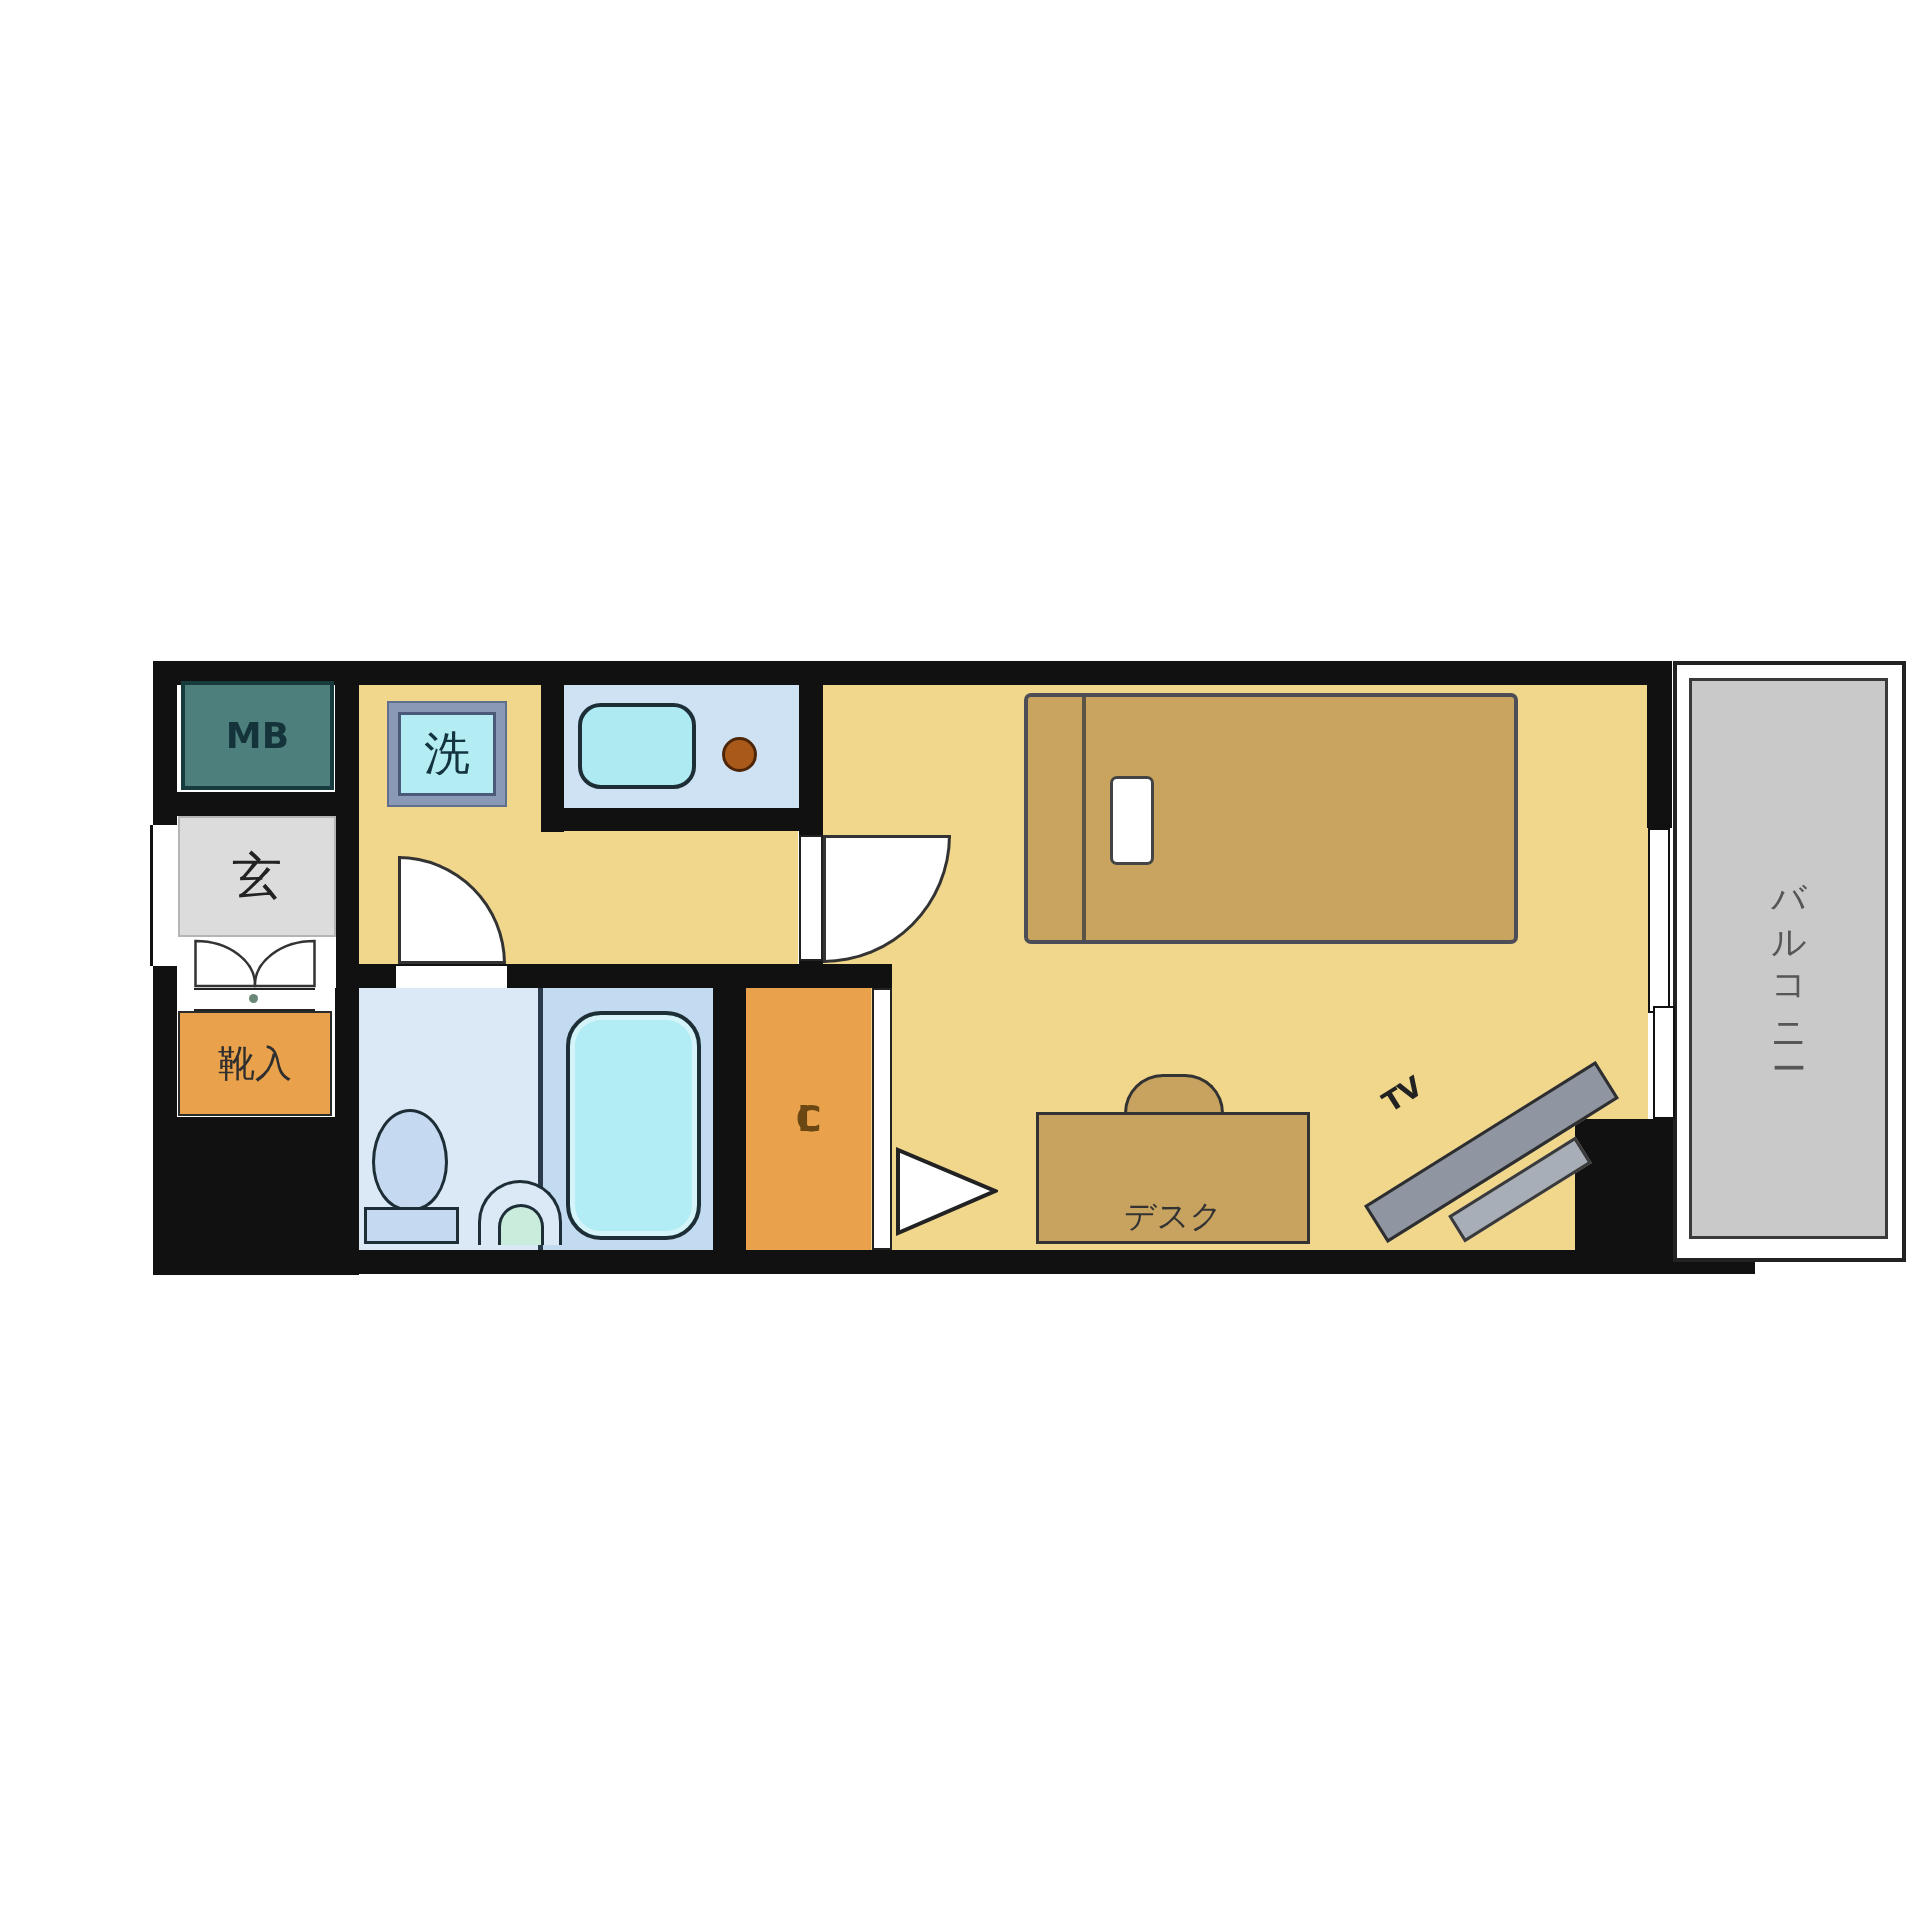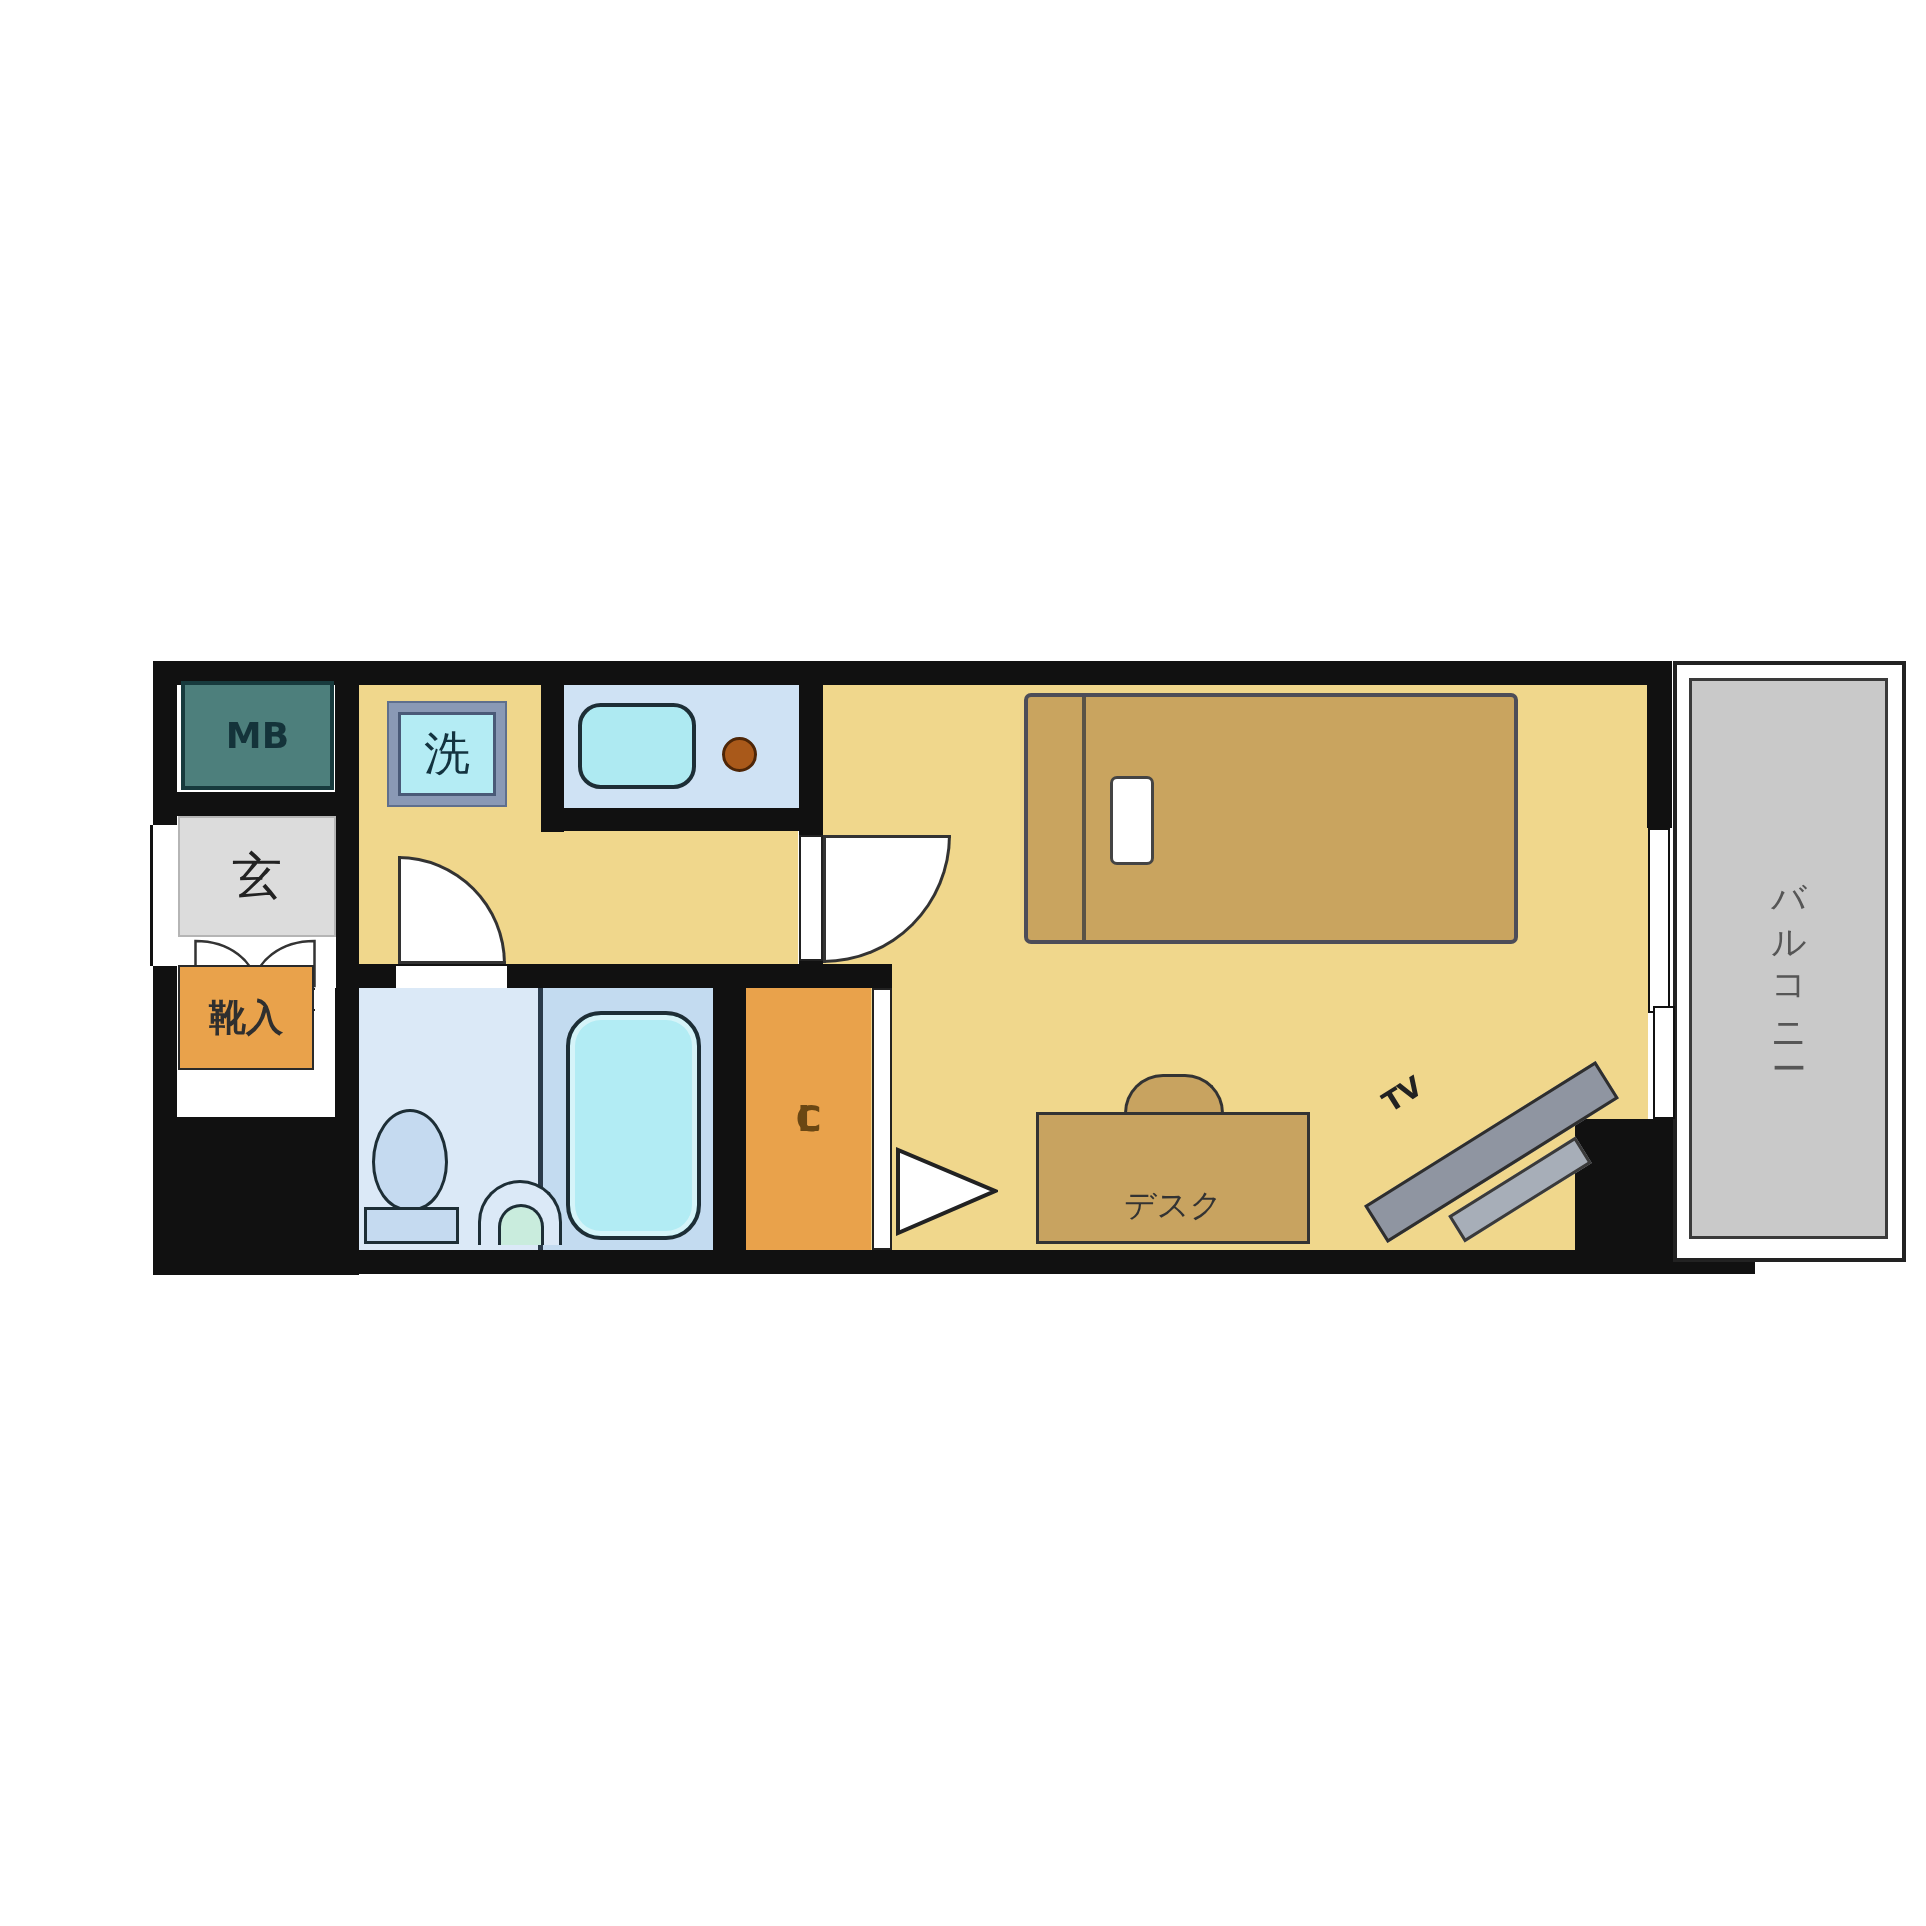--- a/index.html
+++ b/index.html
@@ -40,22 +40,22 @@
 
   
   #mb-box{left:181px;top:681px;width:153px;height:109px;background:#4d7f7c;border:4px solid #173a3d;
     font-size:36px;color:#14333a;font-weight:bold;}
   #genkan{left:178px;top:816px;width:158px;height:121px;background:#dcdcdc;border:2px solid #b5b5b5;
     font-size:50px;color:#222222;}
   #genkan-doors{position:absolute;left:178px;top:937px;width:158px;height:51px;background:#ffffff;}
   #threshold{left:194px;top:988px;width:121px;height:23px;background:#ffffff;
     border-top:2.5px solid #222222;border-bottom:2.5px solid #222222;}
   #threshold-dot{left:249px;top:994px;width:9px;height:9px;background:#6a8878;border-radius:50%;}
-  #shoe-box{left:178px;top:965px;width:136px;height:105px;background:#e9a24b;border:2.5px solid #2a2a2a;
-    font-size:37px;color:#2f2f2f;font-weight:bold;}
+  #shoe-box{left:178px;top:1011px;width:154px;height:105px;background:#e9a24b;border:2.5px solid #2a2a2a;
+    font-size:37px;color:#2f2f2f;}
   #entry-opening{left:150px;top:825px;width:27px;height:141px;background:#ffffff;border-left:3px solid #111111;}
 
   
   #washer-outer{left:387px;top:701px;width:120px;height:106px;background:#8a99b5;border:2px solid #5f6f8d;
     display:flex;align-items:center;justify-content:center;}
   #washer-inner{position:static;width:98px;height:84px;background:#b4ecf4;border:3px solid #4a5a78;
     display:flex;align-items:center;justify-content:center;font-size:46px;color:#13333f;}
   #door-bath-disc{left:398px;top:856px;width:108px;height:108px;background:#ffffff;
     border:3px solid #333333;border-radius:0 100% 0 0;}
   #doorway-bath{left:396px;top:966px;width:111px;height:22px;background:#ffffff;}
@@ -96,21 +96,21 @@
     border:4px solid #4d4d58;border-radius:7px;}
   #headboard-line{left:1082px;top:697px;width:4px;height:243px;background:#5a5346;}
   #pillow{left:1110px;top:776px;width:44px;height:89px;background:#ffffff;border:3.5px solid #444444;border-radius:7px;}
   #mattress{left:1153px;top:704px;width:357px;height:230px;background:#ffffff;
     border:4px solid #4d4d58;border-radius:13px;font-size:47px;color:#1d1d1d;letter-spacing:2px;}
 
   
   #chair{left:1124px;top:1074px;width:100px;height:39px;background:#c8a360;
     border:3px solid #333333;border-bottom:none;border-radius:50px 50px 0 0;}
   #desk{left:1036px;top:1112px;width:274px;height:132px;background:#c8a360;border:3.5px solid #333333;
-    display:flex;align-items:flex-end;justify-content:center;padding-bottom:13px;
+    display:flex;align-items:flex-end;justify-content:center;padding-bottom:2px;
     font-size:32px;color:#333333;}
   #tv-bar2{left:1445px;top:1174px;width:150px;height:31px;background:#a7aeb8;
     border:3px solid #3a3a3a;transform:rotate(-32deg);}
   #tv-bar1{left:1355px;top:1130px;width:273px;height:44px;background:#8f95a1;
     border:3.5px solid #2e2e2e;transform:rotate(-32deg);}
   #tv-label{left:1382px;top:1078px;font-size:28px;font-weight:bold;color:#222222;transform:rotate(-32deg);}
 </style>
 </head>
 <body>
 

